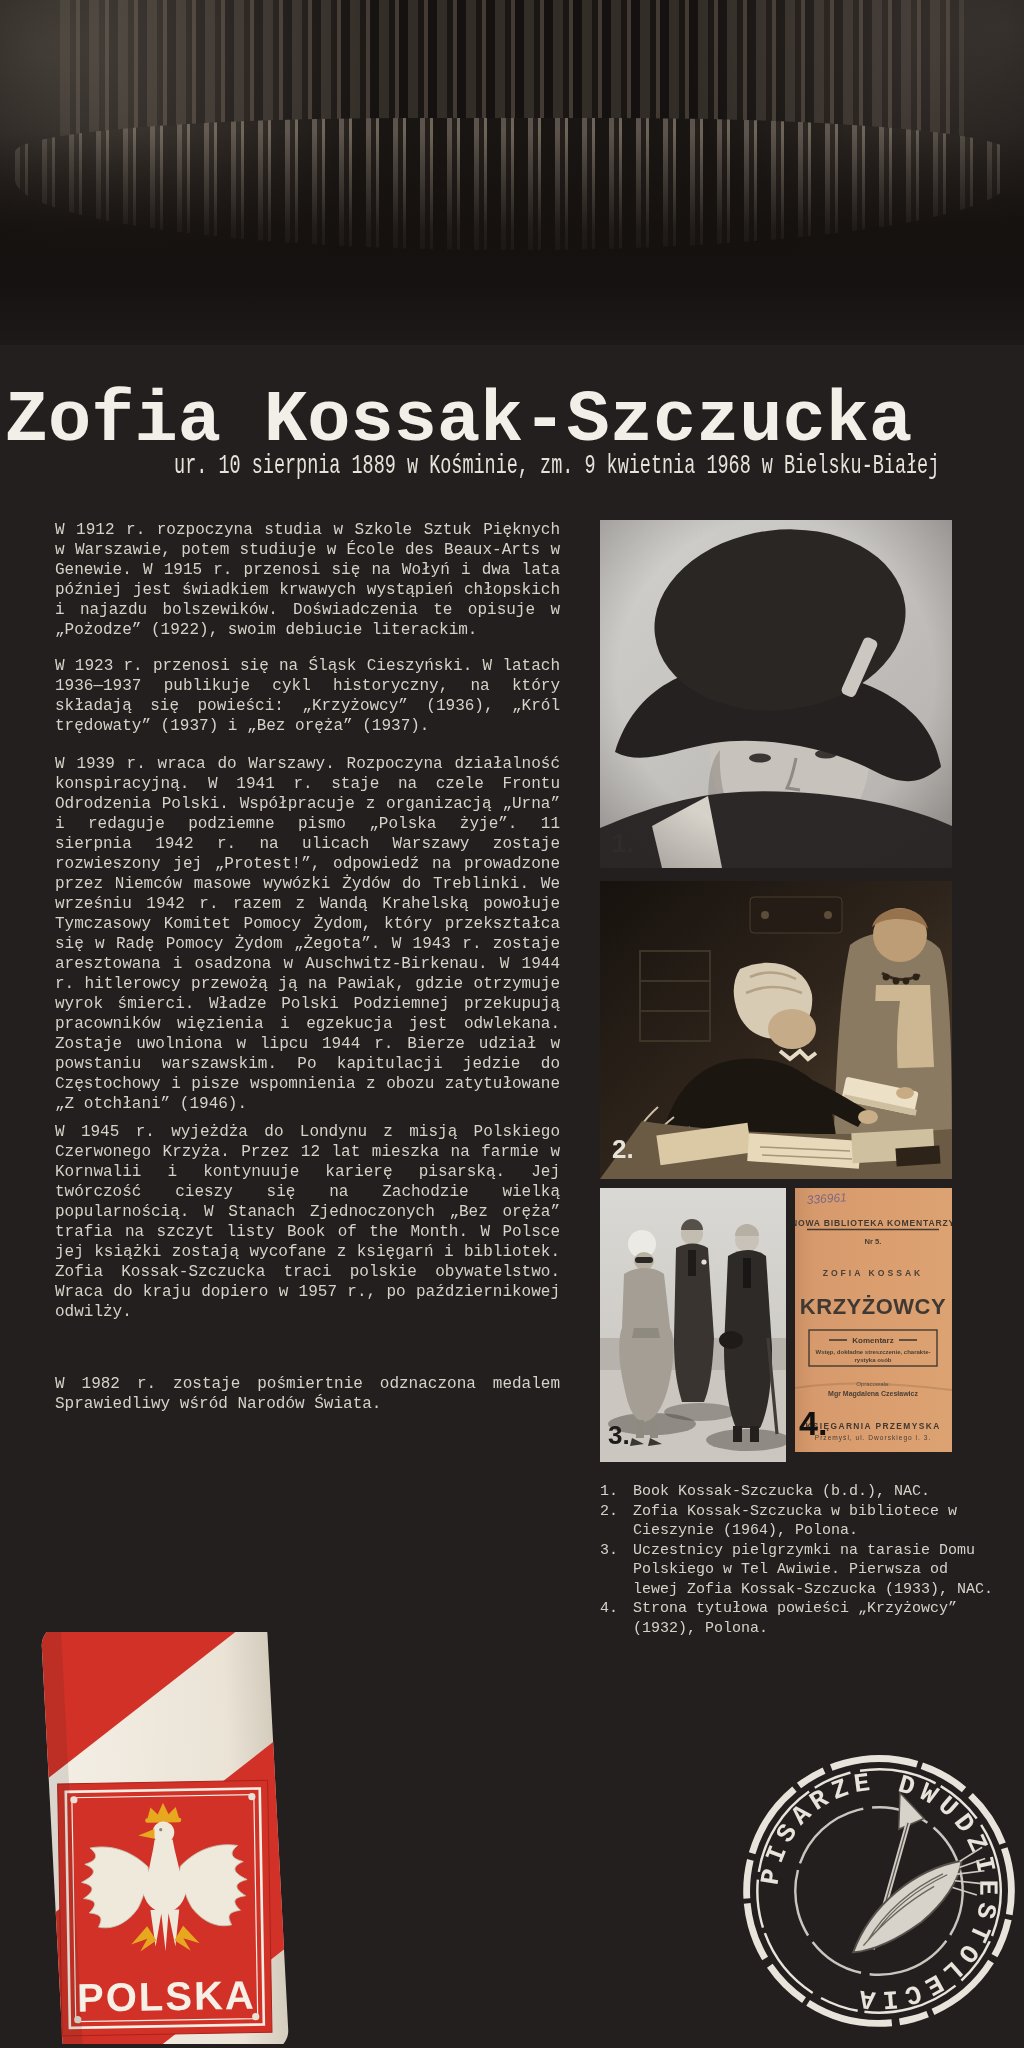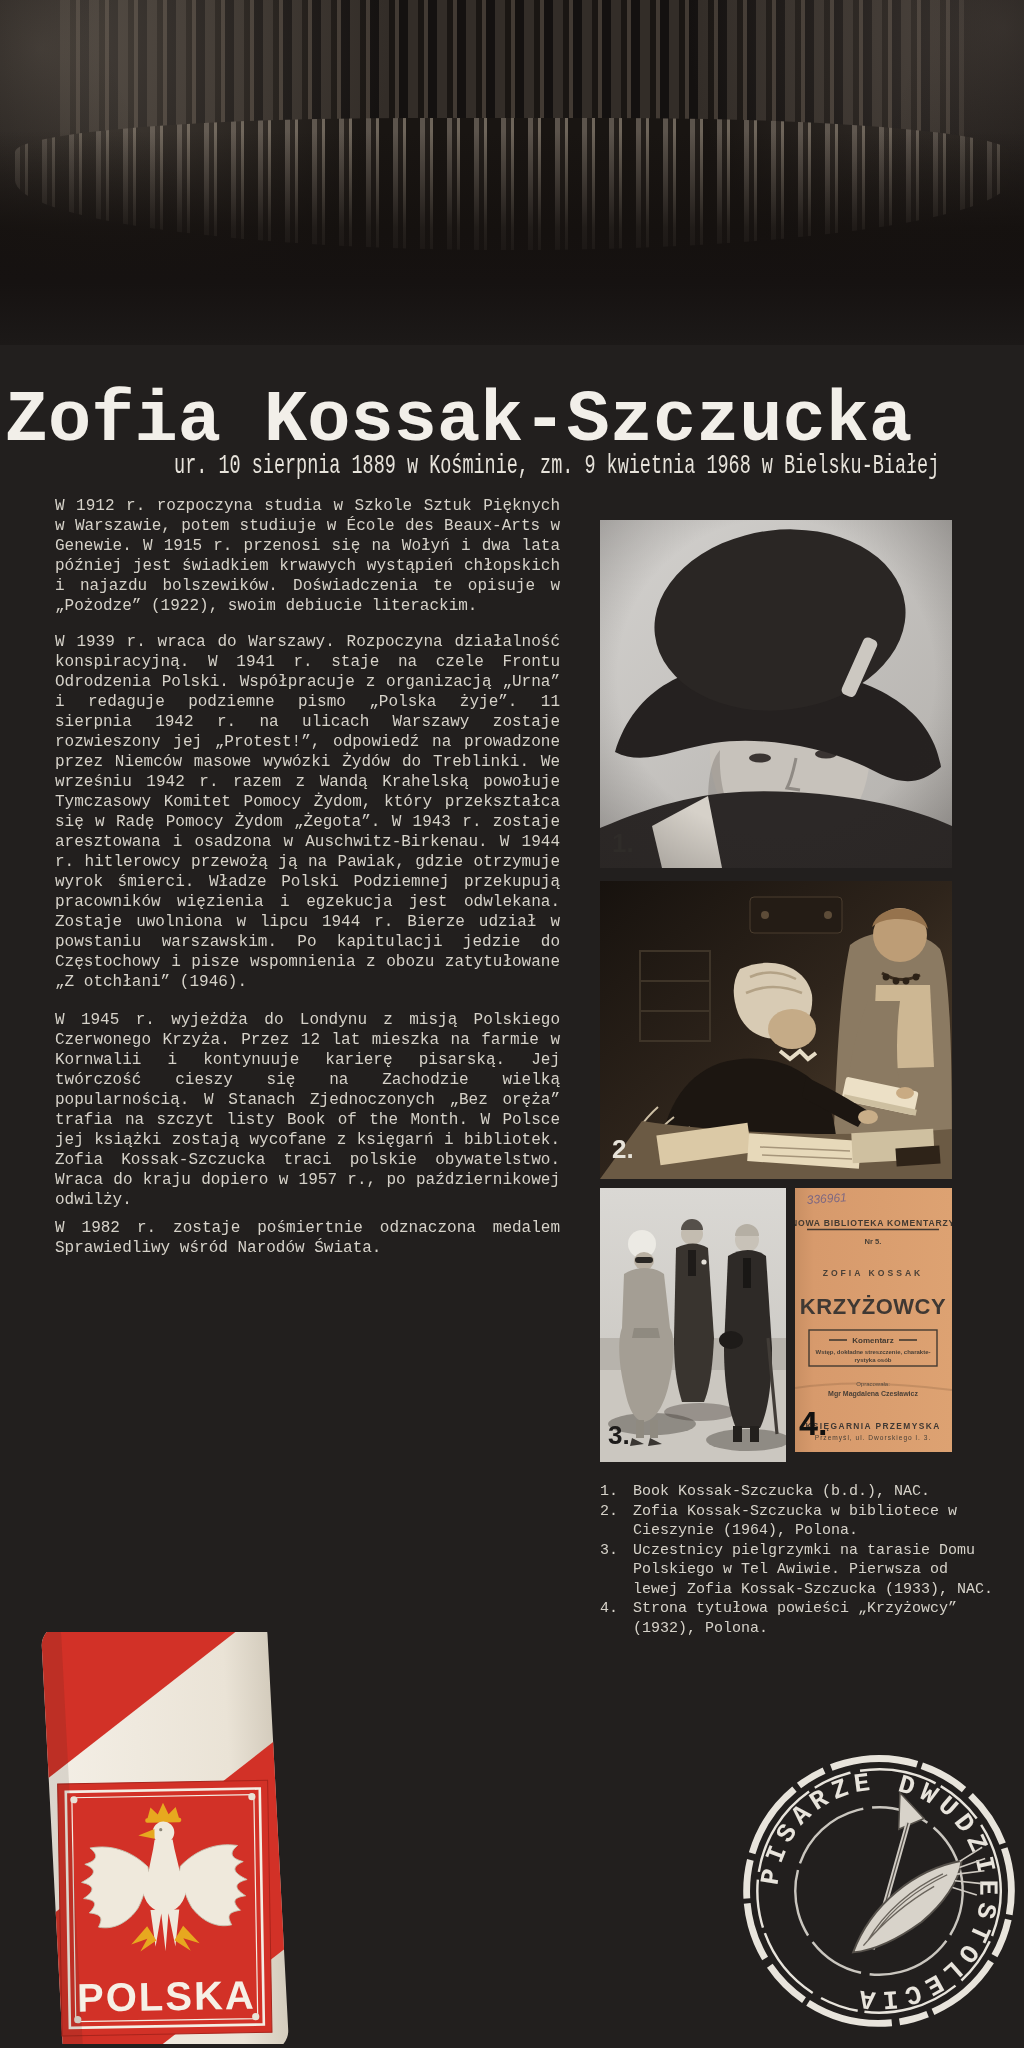--- a/index.html
+++ b/index.html
@@ -18,21 +18,21 @@
                radial-gradient(circle at 98% 8%,rgba(110,100,92,.45),rgba(110,100,92,0) 30%);}
   .tw-fade{position:absolute;inset:0;
     background:linear-gradient(to bottom,rgba(20,17,15,0) 38%,rgba(20,16,14,.82) 66%,#161211 82%,#1c1918 100%),
                radial-gradient(ellipse at 50% 10%,rgba(12,10,9,0) 55%,rgba(12,10,9,.55) 100%);}
   
   .title{position:absolute;left:0;top:384px;width:917px;text-align:center;
          font-size:72px;line-height:74px;font-weight:700;color:#f2efe9;letter-spacing:0;}
   .subtitle{position:absolute;left:0;top:449px;width:1024px;text-align:center;
          font-size:28px;line-height:34px;color:#e7e3db;transform:scaleX(.66);transform-origin:50% 50%;white-space:nowrap;}
   
-  .bio{position:absolute;left:55px;top:496px;width:505px;font-size:16px;line-height:20px;text-align:justify;}
+  .bio{position:absolute;left:55px;top:520px;width:505px;font-size:16px;line-height:20px;text-align:justify;}
   .bio p{margin:0;}
   .bio p:nth-of-type(1){margin-bottom:16px;}
   .bio p:nth-of-type(2){margin-bottom:18px;}
   .bio p:nth-of-type(3){margin-bottom:8px;}
   .bio p:nth-of-type(4){margin-bottom:52px;}
   .bio p:nth-of-type(5){margin-bottom:32px;}
   
   .ph{position:absolute;overflow:hidden;}
   .ph svg{display:block;width:100%;height:100%;}
   .ph1{left:600px;top:520px;width:352px;height:348px;}
@@ -63,20 +63,21 @@
     <div class="tw-slugs"></div>
     <div class="tw-glow"></div>
     <div class="tw-fade"></div>
   </div>
 
   <div class="title">Zofia Kossak-Szczucka</div>
   <div class="subtitle">ur. 10 sierpnia 1889 w Kośminie, zm. 9 kwietnia 1968 w Bielsku-Białej</div>
 
   <div class="bio">
     <p>W 1912 r. rozpoczyna studia w Szkole Sztuk Pięknych w Warszawie, potem studiuje w École des Beaux-Arts w Genewie. W 1915 r. przenosi się na Wołyń i dwa lata później jest świadkiem krwawych wystąpień chłopskich i najazdu bolszewików. Doświadczenia te opisuje w „Pożodze” (1922), swoim debiucie literackim.</p>
+    <p>W 1923 r. przenosi się na Śląsk Cieszyński. W latach 1936—1937 publikuje cykl historyczny, na który składają się powieści: „Krzyżowcy” (1936), „Król trędowaty” (1937) i „Bez oręża” (1937).</p>
     <p>W 1939 r. wraca do Warszawy. Rozpoczyna działalność konspiracyjną. W 1941 r. staje na czele Frontu Odrodzenia Polski. Współpracuje z organizacją „Urna” i redaguje podziemne pismo „Polska żyje”. 11 sierpnia 1942 r. na ulicach Warszawy zostaje rozwieszony jej „Protest!”, odpowiedź na prowadzone przez Niemców masowe wywózki Żydów do Treblinki. We wrześniu 1942 r. razem z Wandą Krahelską powołuje Tymczasowy Komitet Pomocy Żydom, który przekształca się w Radę Pomocy Żydom „Żegota”. W 1943 r. zostaje aresztowana i osadzona w Auschwitz-Birkenau. W 1944 r. hitlerowcy przewożą ją na Pawiak, gdzie otrzymuje wyrok śmierci. Władze Polski Podziemnej przekupują pracowników więzienia i egzekucja jest odwlekana. Zostaje uwolniona w lipcu 1944 r. Bierze udział w powstaniu warszawskim. Po kapitulacji jedzie do Częstochowy i pisze wspomnienia z obozu zatytułowane „Z otchłani” (1946).</p>
     <p>W 1945 r. wyjeżdża do Londynu z misją Polskiego Czerwonego Krzyża. Przez 12 lat mieszka na farmie w Kornwalii i kontynuuje karierę pisarską. Jej twórczość cieszy się na Zachodzie wielką popularnością. W Stanach Zjednoczonych „Bez oręża” trafia na szczyt listy Book of the Month. W Polsce jej książki zostają wycofane z księgarń i bibliotek. Zofia Kossak-Szczucka traci polskie obywatelstwo. Wraca do kraju dopiero w 1957 r., po październikowej odwilży.</p>
     <p>W 1982 r. zostaje pośmiertnie odznaczona medalem Sprawiedliwy wśród Narodów Świata.</p>
   </div>
 
   <div class="ph ph1">
     <svg viewBox="0 0 352 348">
       <defs>
         <linearGradient id="g1" x1="0" y1="0" x2="1" y2="1">
           <stop offset="0" stop-color="#d3d1ce"></stop>

